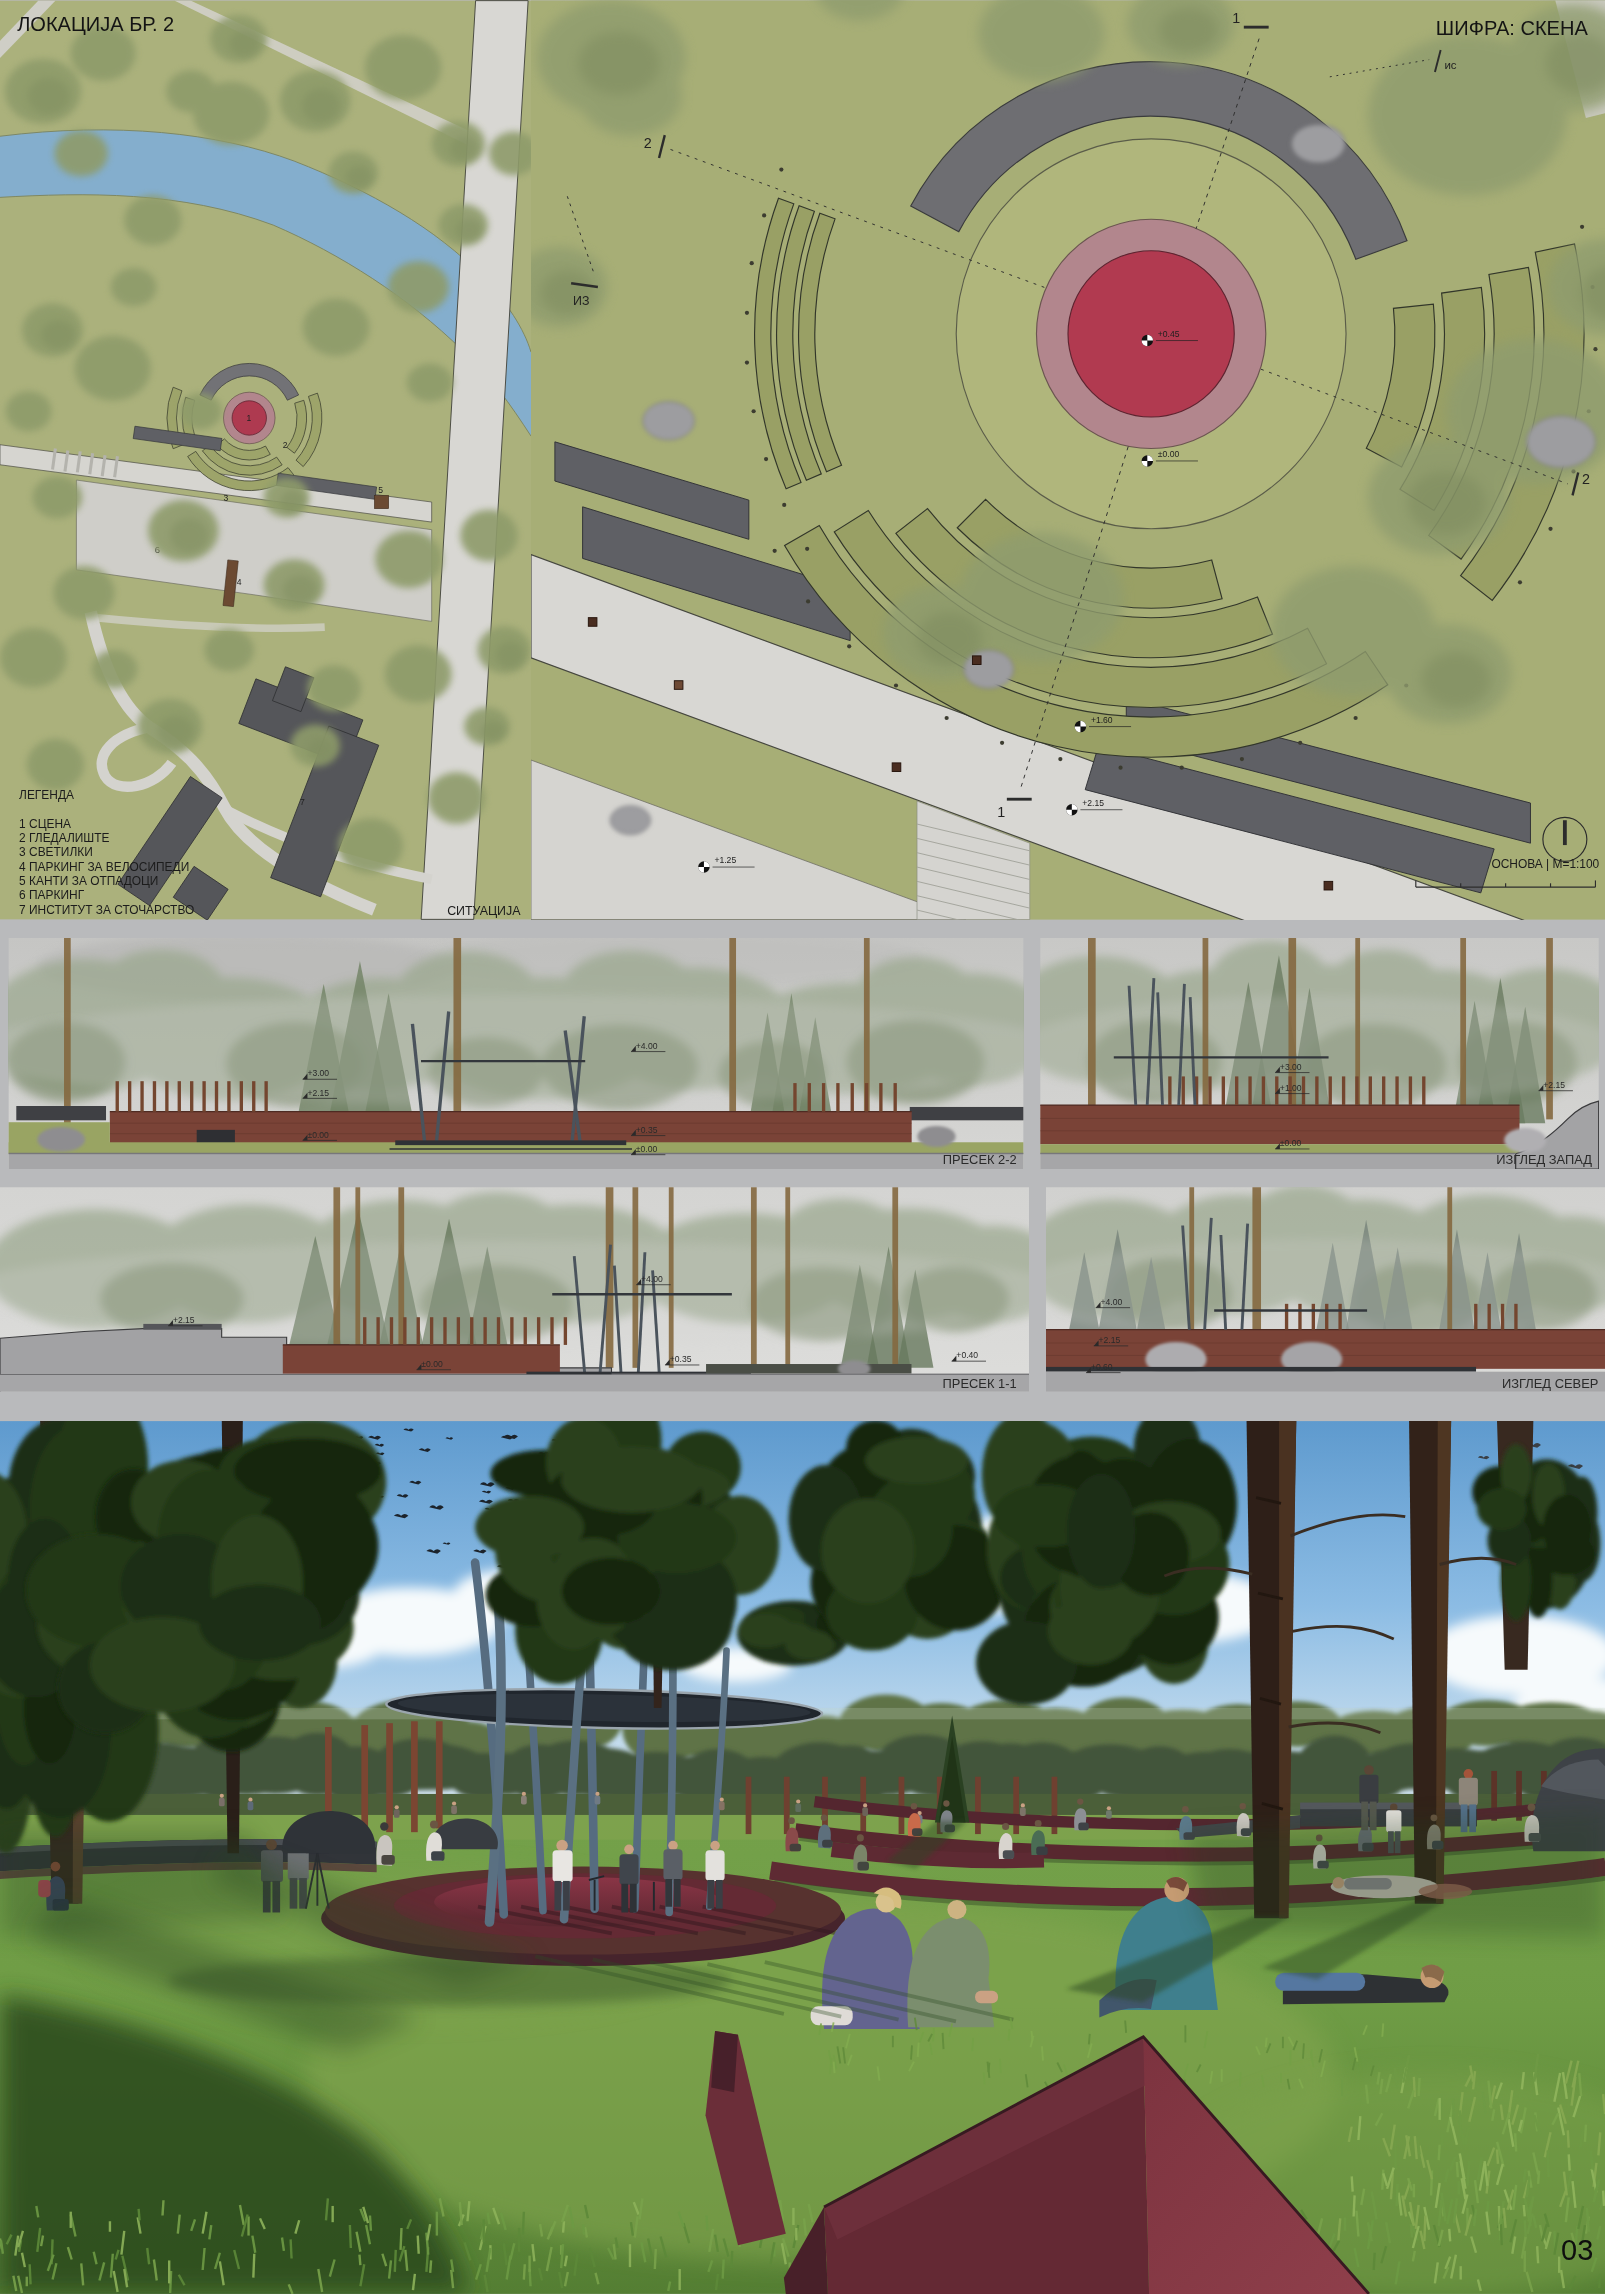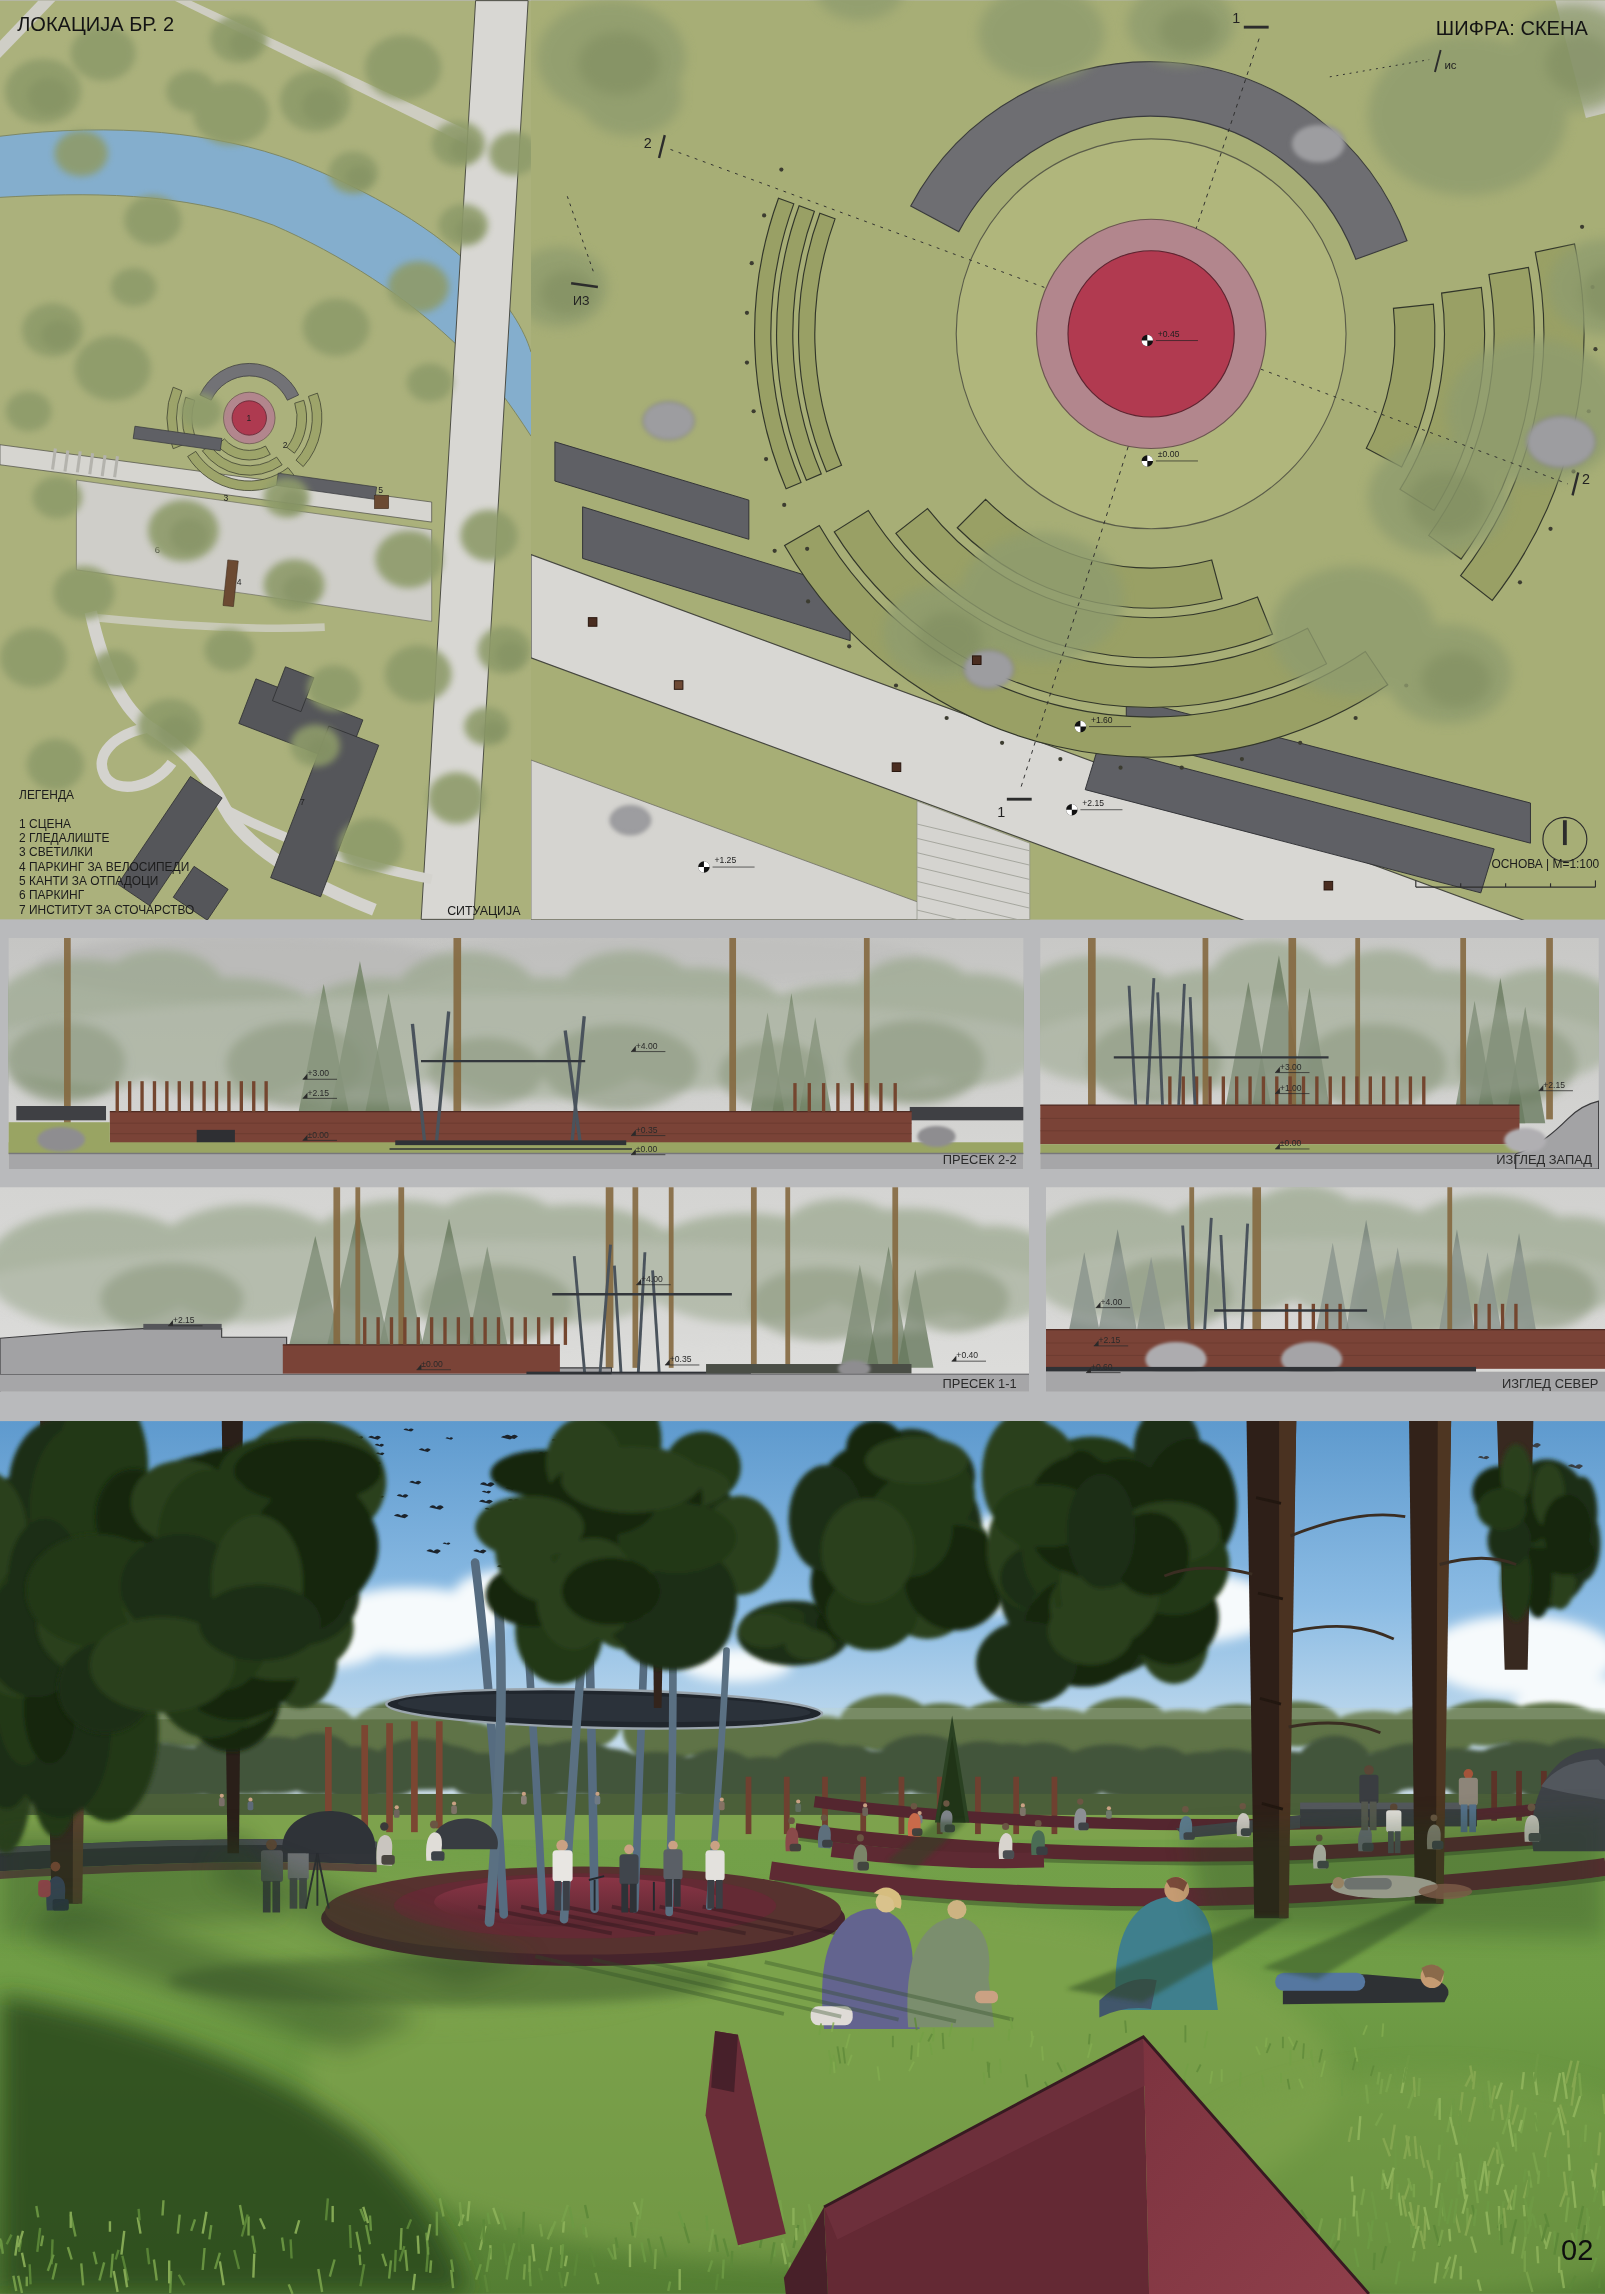--- a/index.html
+++ b/index.html
@@ -2217,14 +2217,14 @@
 
 <polygon points="1196,644 1432,913 1202,913" fill="url(#wedgeR)"></polygon>
 
 <g stroke="#371a21" stroke-width="3" fill="none">
       <path d="M862,822 L1196,644 L1432,913"></path>
     </g>
 
 <polygon points="820,896 862,822 866,913 822,913" fill="#482029"></polygon>
 </svg>
 
-<div class="abs" style="left:1561px;top:2234px;font-size:29px;color:#0e0e0e">02</div>
+<div class="abs" style="left:1561px;top:2234px;font-size:29px;color:#0e0e0e">03</div>
 
 
 </body></html>

